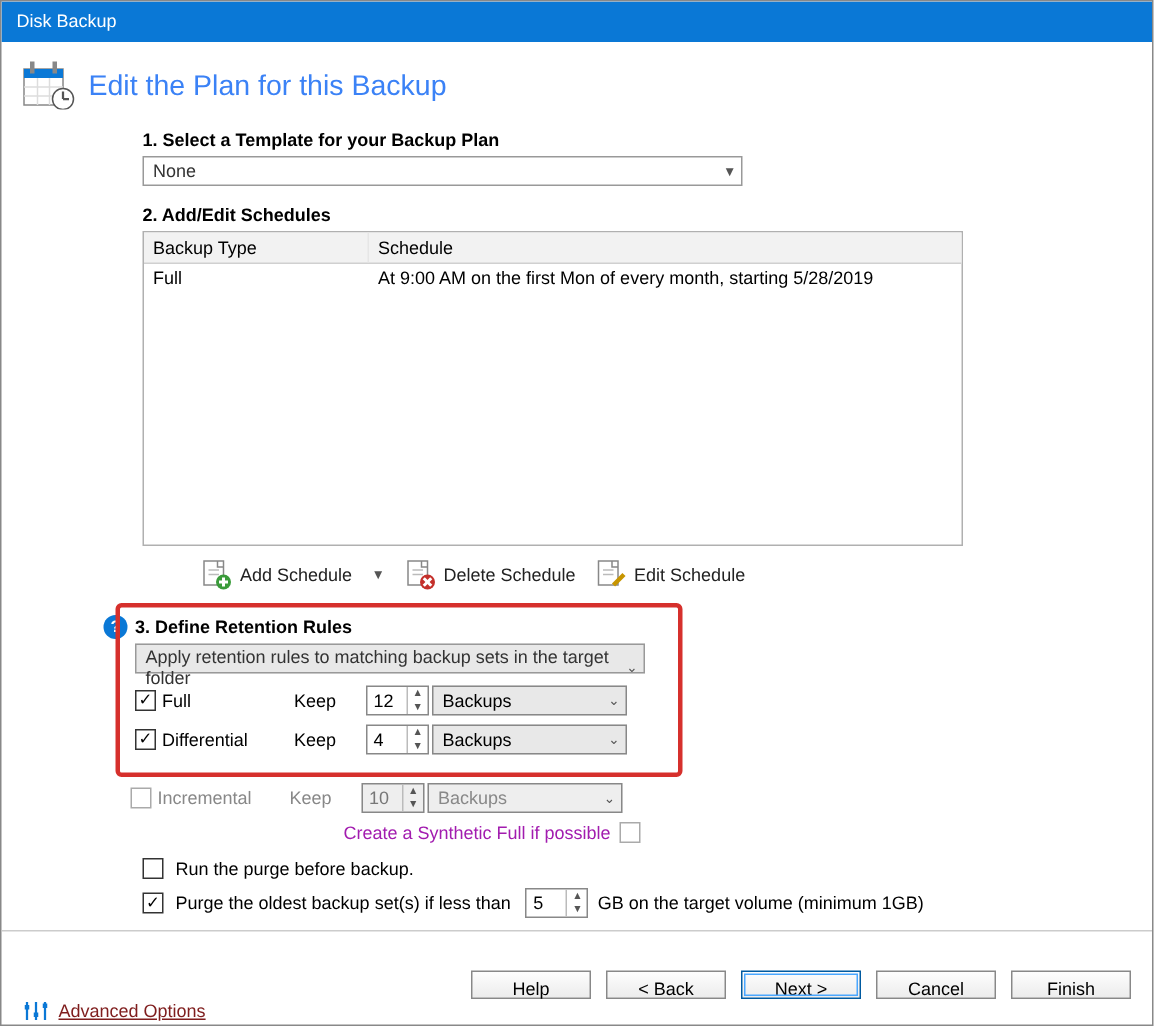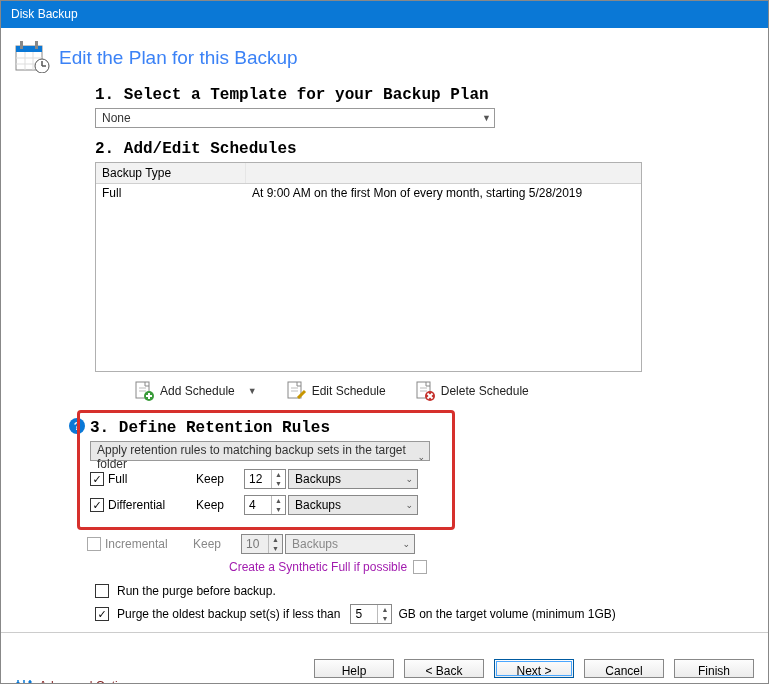--- a/index.html
+++ b/index.html
@@ -29,23 +29,22 @@
     align-items: center;
     margin-bottom: 10px;
   }
   .header-title {
     color: #3b82f6;
     font-size: 19px;
     margin-left: 8px;
   }
   .section-label {
     font-weight: bold;
-    font-size: 16px;
+    font-size: 12px;
     margin-bottom: 4px;
-    font-family: Liberation Mono, monospace;
   }
   .section-block { margin-left: 80px; }
   .template-select {
     width: 400px;
     height: 20px;
     border: 1px solid #999;
     background: #fff;
     display: flex;
     align-items: center;
     justify-content: space-between;
@@ -71,21 +70,21 @@
   .grid-head .col1 { width: 150px; padding: 3px 6px; border-right: 1px solid #e6e6e6; }
   .grid-head .col2 { flex: 1; padding: 3px 6px; }
   .grid-row {
     display: flex;
     font-size: 12px;
   }
   .grid-row .col1 { width: 150px; padding: 2px 6px; }
   .grid-row .col2 { flex: 1; padding: 2px 6px; }
   .sched-btns {
     display: flex;
-    gap: 28px;
+    gap: 12px;
     margin: 8px 0 8px 38px;
     align-items: center;
   }
   .link-btn {
     display: inline-flex;
     align-items: center;
     gap: 5px;
     color: #222;
     font-size: 12px;
     cursor: pointer;
@@ -244,20 +243,21 @@
     <div class="section-label">1. Select a Template for your Backup Plan</div>
     <div class="template-select">
       <span>None</span>
       <span class="dd-arrow">▼</span>
     </div>
 
     <div class="section-label">2. Add/Edit Schedules</div>
     <div class="schedule-grid">
       <div class="grid-head">
         <div class="col1">Backup Type</div>
+        <div class="col2">Schedule</div>
       </div>
       <div class="grid-row">
         <div class="col1">Full</div>
         <div class="col2">At 9:00 AM on the first Mon of every month, starting 5/28/2019</div>
       </div>
     </div>
     <div class="sched-btns">
       <span class="link-btn">
         <svg width="22" height="22">
           <rect x="3" y="2" width="13" height="16" fill="#fff" stroke="#888"></rect>
@@ -270,35 +270,35 @@
         </svg>
         <span>Add Schedule</span>
         <span class="dd-arrow" style="margin-left:8px">▼</span>
       </span>
       <span class="link-btn">
         <svg width="22" height="22">
           <rect x="3" y="2" width="13" height="16" fill="#fff" stroke="#888"></rect>
           <polyline points="12,2 12,6 16,6" fill="none" stroke="#888"></polyline>
           <line x1="6" y1="8" x2="13" y2="8" stroke="#bbb"></line>
           <line x1="6" y1="11" x2="13" y2="11" stroke="#bbb"></line>
-          <line x1="20" y1="11" x2="13" y2="18" stroke="#c79500" stroke-width="3"></line>
+          <circle cx="16" cy="16" r="5" fill="#c4302b"></circle>
+          <line x1="13.5" y1="13.5" x2="18.5" y2="18.5" stroke="#fff" stroke-width="2"></line>
+          <line x1="18.5" y1="13.5" x2="13.5" y2="18.5" stroke="#fff" stroke-width="2"></line>
         </svg>
-        <span>Edit Schedule</span>
+        <span>Delete Schedule</span>
       </span>
       <span class="link-btn">
         <svg width="22" height="22">
           <rect x="3" y="2" width="13" height="16" fill="#fff" stroke="#888"></rect>
           <polyline points="12,2 12,6 16,6" fill="none" stroke="#888"></polyline>
           <line x1="6" y1="8" x2="13" y2="8" stroke="#bbb"></line>
           <line x1="6" y1="11" x2="13" y2="11" stroke="#bbb"></line>
-          <circle cx="16" cy="16" r="5" fill="#c4302b"></circle>
-          <line x1="13.5" y1="13.5" x2="18.5" y2="18.5" stroke="#fff" stroke-width="2"></line>
-          <line x1="18.5" y1="13.5" x2="13.5" y2="18.5" stroke="#fff" stroke-width="2"></line>
+          <line x1="20" y1="11" x2="13" y2="18" stroke="#c79500" stroke-width="3"></line>
         </svg>
-        <span>Delete Schedule</span>
+        <span>Edit Schedule</span>
       </span>
     </div>
   </div>
 
   <div class="section3">
     <div class="help-q">?</div>
     <div class="red-box">
       <div class="section-label">3. Define Retention Rules</div>
       <div class="retention-select">
         <span>Apply retention rules to matching backup sets in the target folder</span>

